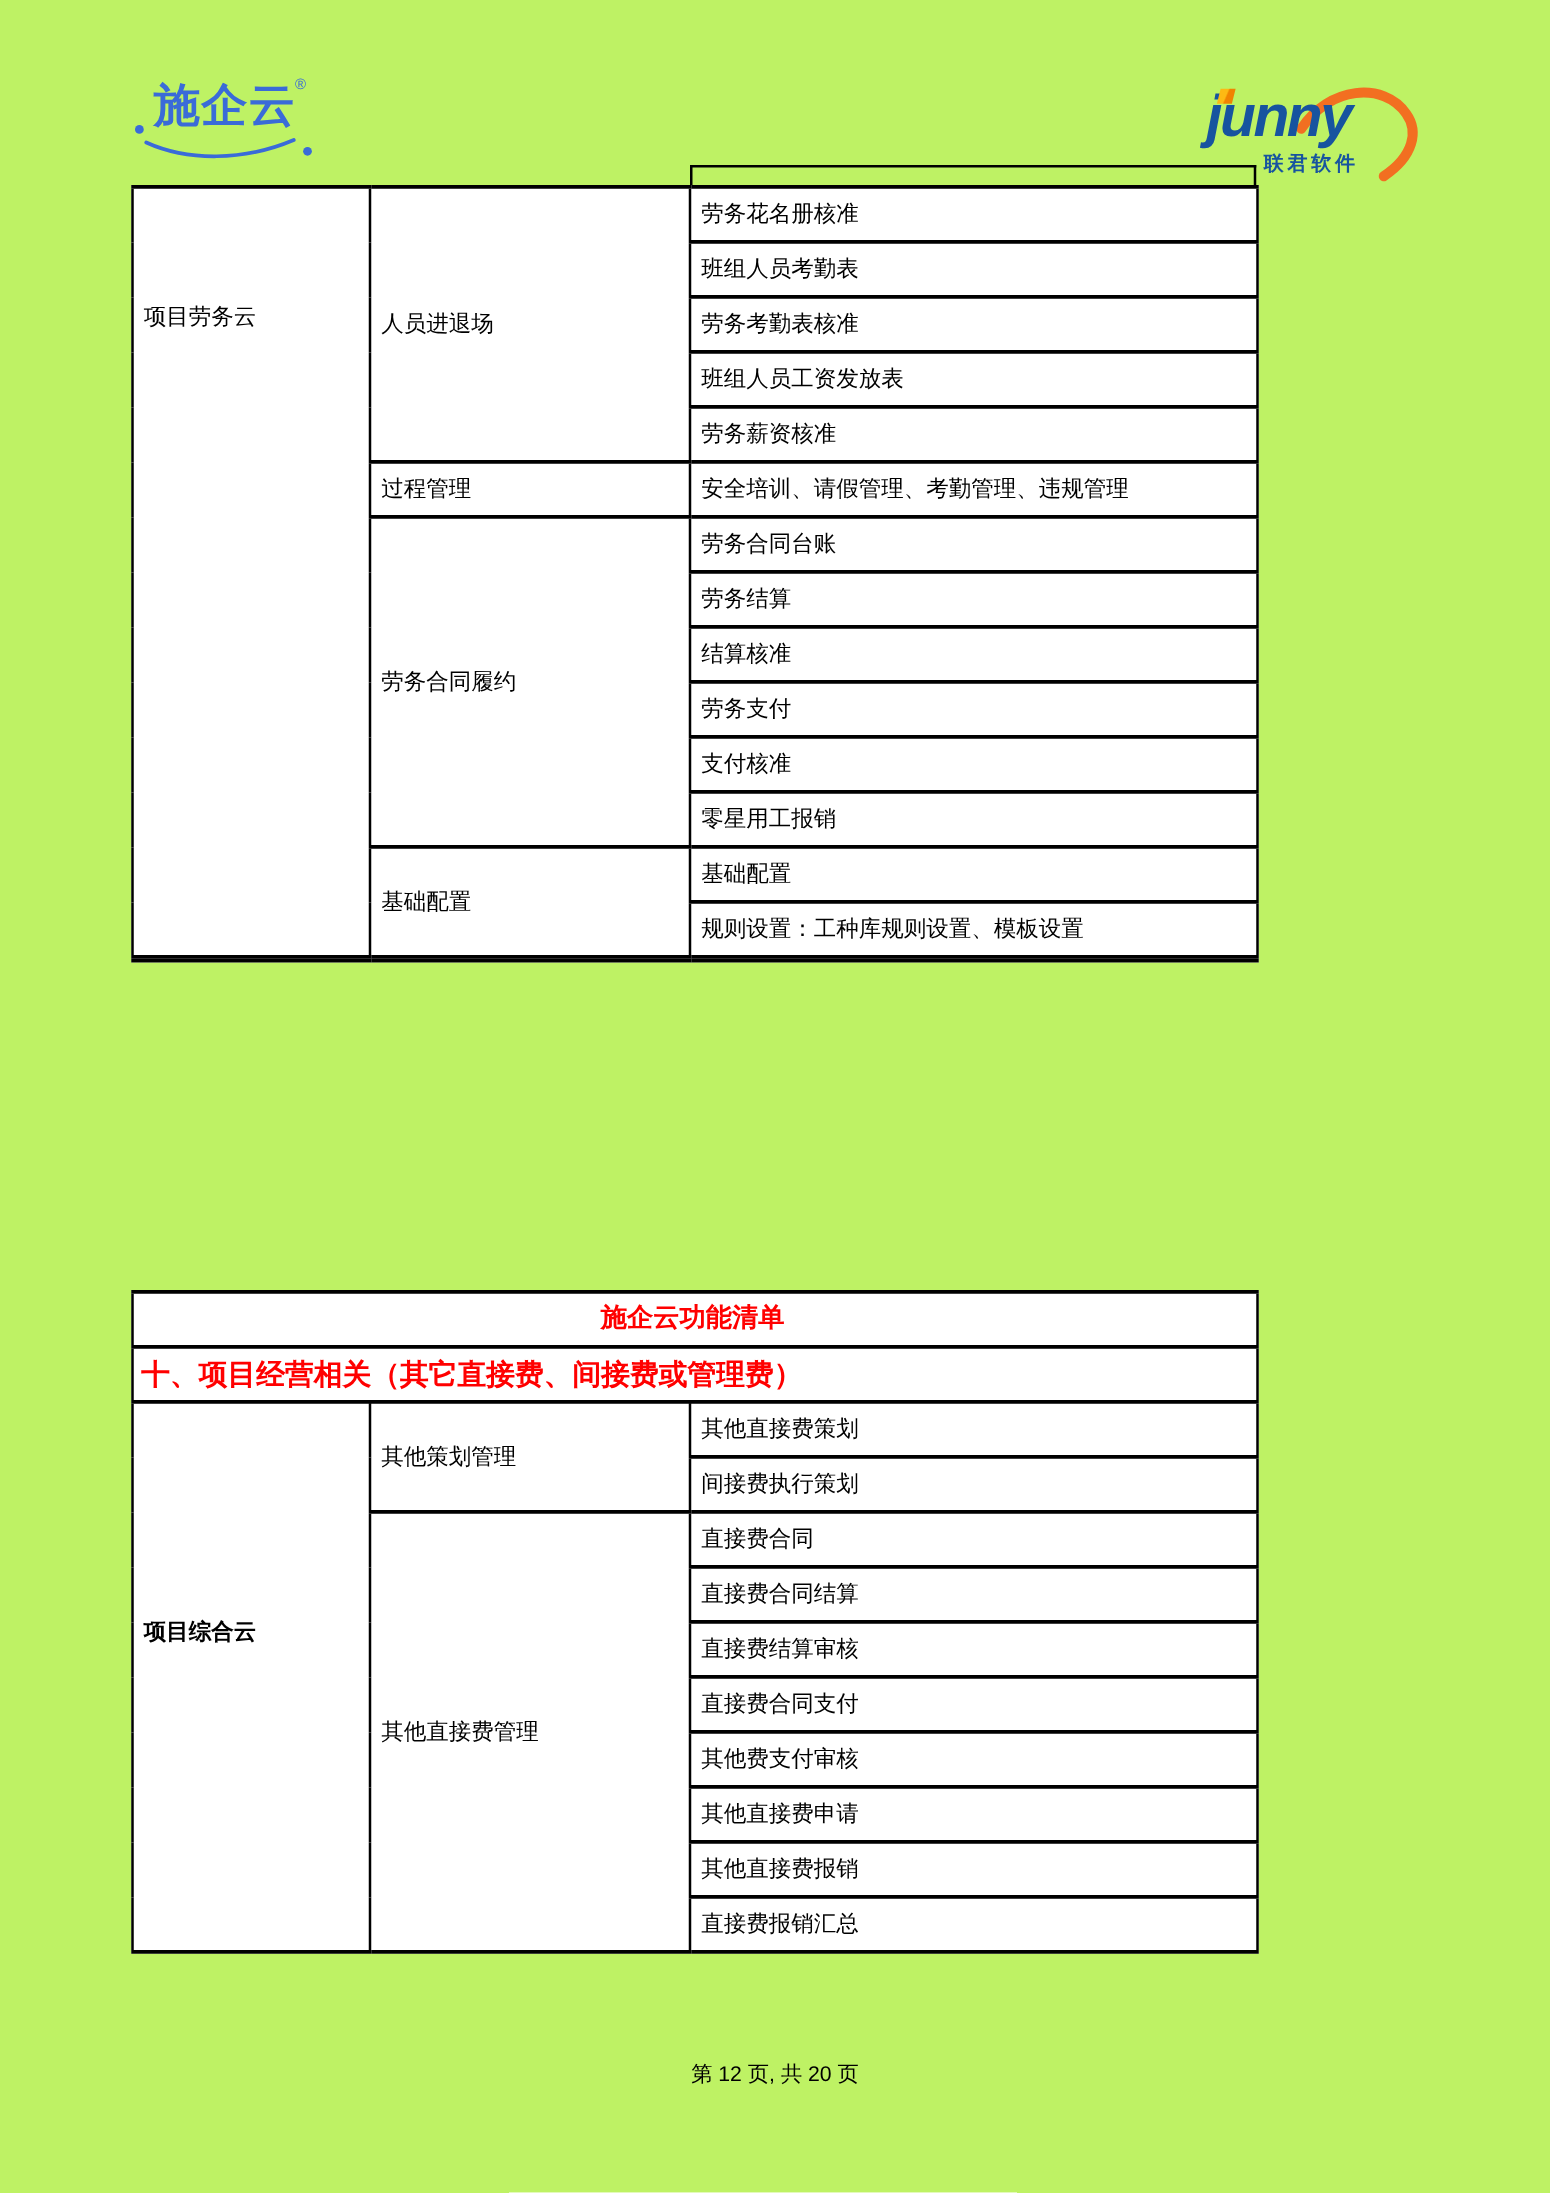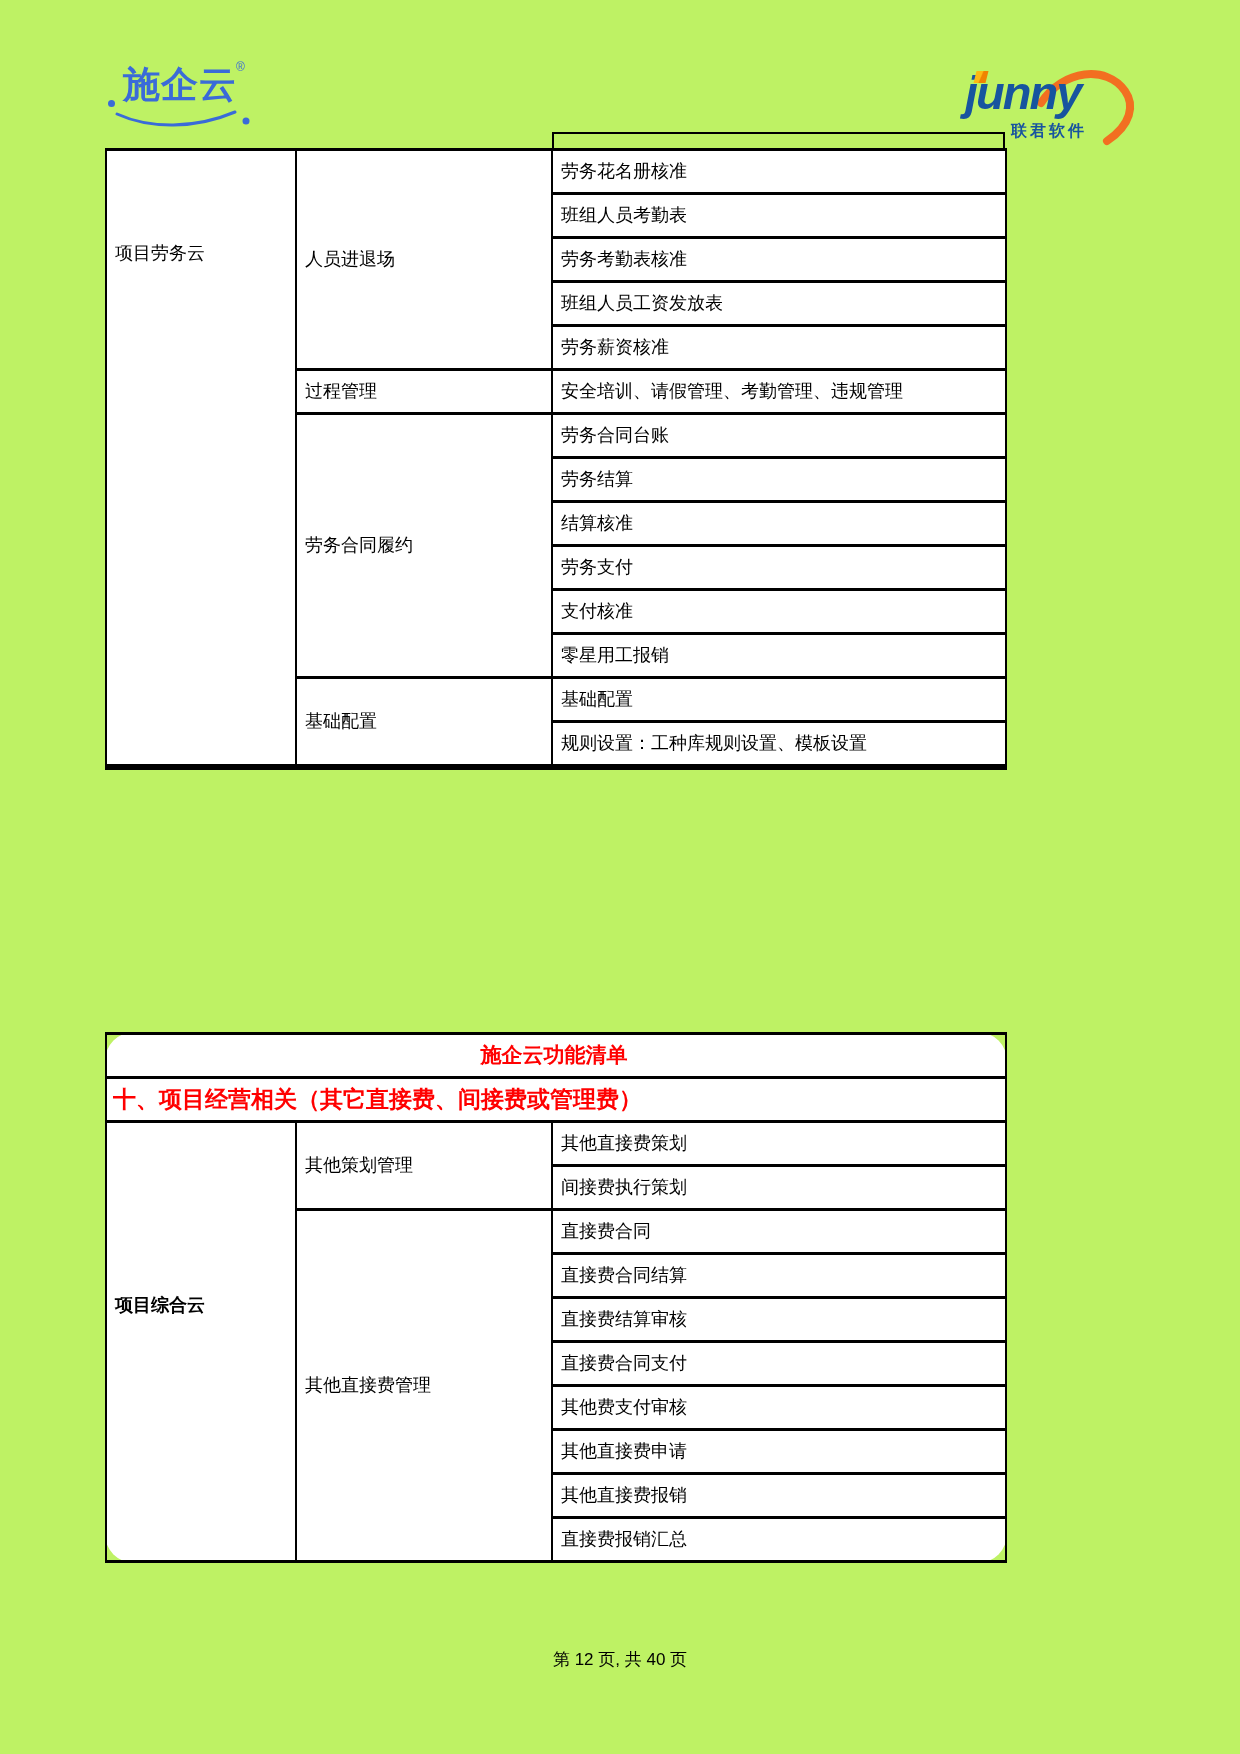--- a/index.html
+++ b/index.html
@@ -22,21 +22,21 @@
     font-style:italic; color:#17549f; letter-spacing:-2px; line-height:1; z-index:2; }
   .logo-right .jdot { position:absolute; left:20px; top:4px; width:12px; height:12px;
     background:linear-gradient(100deg,#fdb913 45%,#f08300 55%); transform:skewX(-14deg); z-index:3; }
   .logo-right svg.jswoosh { position:absolute; right:0px; top:0px; z-index:1; }
   .logo-right .jsub { position:absolute; left:56px; top:54px; font-size:16px; font-weight:bold;
     color:#17549f; letter-spacing:3px; z-index:2; }
 
   
   table.tbl { position:absolute; border-collapse:collapse; table-layout:fixed; background:#fff; }
   .t1 { left:105px; top:148px; width:900px; }
-  .t2 { left:105px; top:1032px; width:900px;border-radius:29px; }
+  .t2 { left:105px; top:1032px; width:900px; }
   .tbl td {
     border-left:2px solid #000; border-right:2px solid #000;
     border-top:3px solid #000; border-bottom:3px solid #000;
     font-size:18px; line-height:1.15; padding:2px 4px 2px 8px;
     vertical-align:middle; overflow:hidden; white-space:nowrap;
   }
   .t1 td, .t2 td { height:44px; }
   td.t1col1 { vertical-align:top; padding-top:92px; }
   td.t2col1 { vertical-align:top; padding-top:172px;font-weight:bold; }
   tr.sliver td { height:3px; padding:0; }
@@ -185,14 +185,14 @@
         </tr>
         <tr>
           <td>其他直接费报销</td>
         </tr>
         <tr>
           <td>直接费报销汇总</td>
         </tr>
       </tbody>
   </table>
 
-  <div class="footer">第 12 页, 共 40 页</div>
+  <div class="footer">第 12 页, 共 20 页</div>
 </div>
 
 </body></html>

